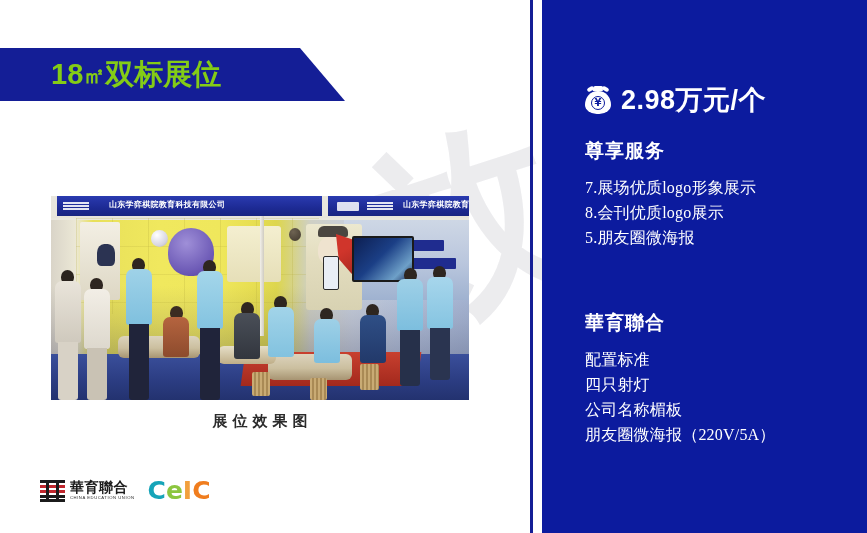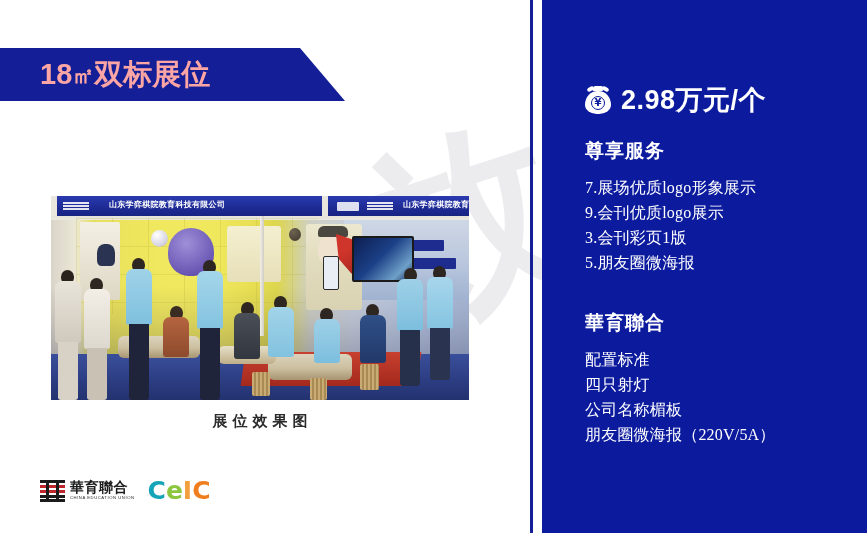--- a/index.html
+++ b/index.html
@@ -45,24 +45,24 @@
     top: 48px;
     width: 345px;
     height: 53px;
     background: #141e96;
     -webkit-clip-path: polygon(0 0, 300px 0, 345px 100%, 0 100%);
     clip-path: polygon(0 0, 300px 0, 345px 100%, 0 100%);
     display: flex;
     align-items: center;
   }
   .title-text {
-    color: #fca5a5;
+    color: #84cc16;
     font-size: 29px;
     font-weight: 700;
-    margin-left: 40px;
+    margin-left: 51px;
     letter-spacing: 0px;
     white-space: nowrap;
   }
   .title-text .unit {
     font-size: 22px;
     position: relative;
     top: -1px;
   }
 
   
@@ -583,22 +583,21 @@
         <div class="neck"></div>
         <div class="bag"></div>
         <div class="yen">¥</div>
       </div>
       <div class="price-text">2.98万元/个</div>
     </div>
 
     <div class="section" id="services">
       <div class="section-heading">尊享服务</div>
       <div class="section-item">7.展场优质logo形象展示</div>
-      <div class="section-item">9.会刊优质logo展示</div>
-      <div class="section-item">3.会刊彩页1版</div>
+      <div class="section-item">8.会刊优质logo展示</div>
       <div class="section-item">5.朋友圈微海报</div>
     </div>
 
     <div class="section" id="config">
       <div class="section-heading">華育聯合</div>
       <div class="section-item">配置标准</div>
       <div class="section-item">四只射灯</div>
       <div class="section-item">公司名称楣板</div>
       <div class="section-item">朋友圈微海报（220V/5A）</div>
     </div>

